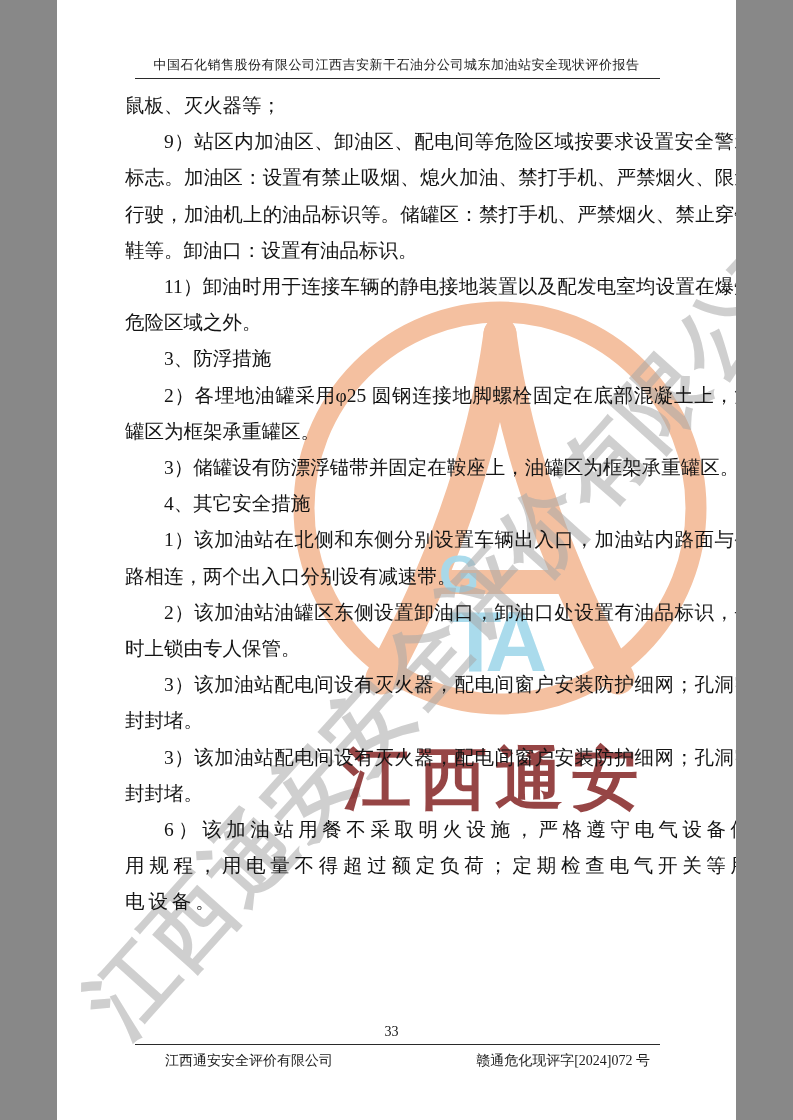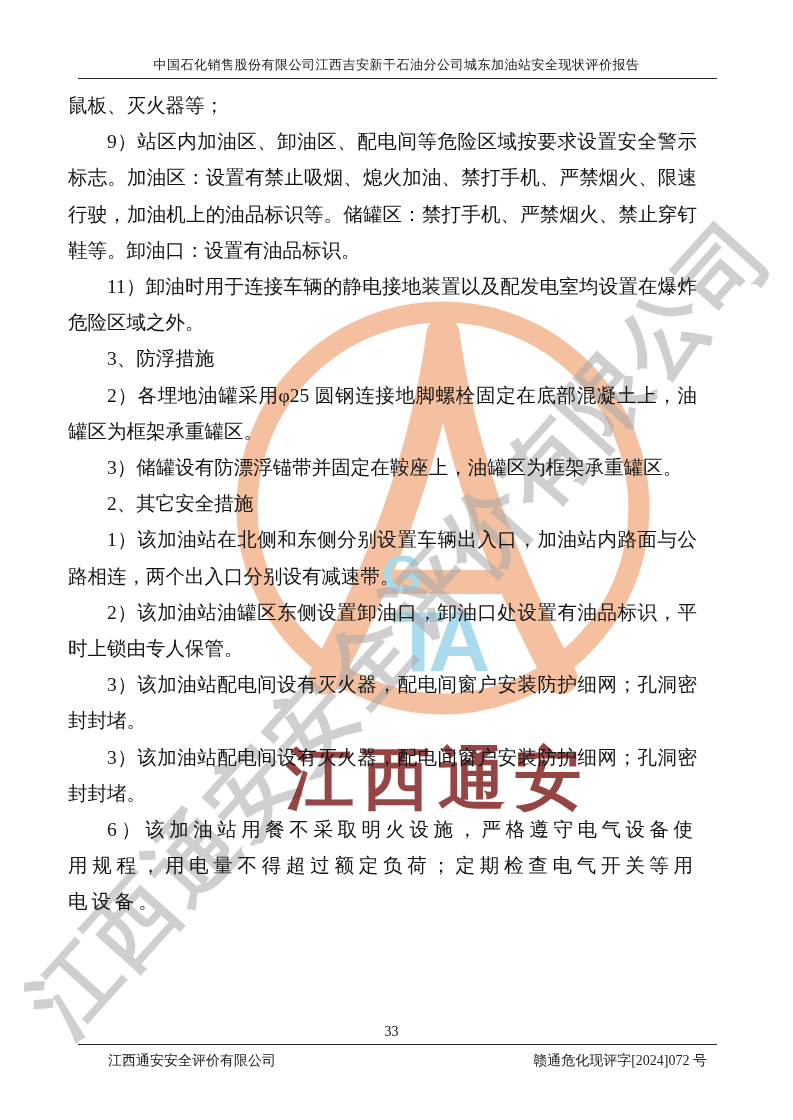--- a/index.html
+++ b/index.html
@@ -1,18 +1,18 @@
 <!DOCTYPE html>
 <html><head>
 <meta charset="utf-8">
 <style>
   html,body{margin:0;padding:0;background:#888;}
   .page{
     position:relative;
-    width:793px;height:1120px;
+    width:679px;height:1120px;
     background:#ffffff;
     overflow:hidden;
     margin:0 auto;
     font-family:"Liberation Serif","DejaVu Serif",serif;
     color:#141414;
   }
   
   .header-title{
     position:absolute;top:56px;left:0;right:0;
     text-align:center;font-size:13px;letter-spacing:.5px;color:#1c1c1c;
@@ -92,21 +92,21 @@
 
   <div class="wm wm-red">江西通安</div>
 
   <div class="body-text">
     <p class="para">鼠板、灭火器等；</p>
     <p class="para indent">9）站区内加油区、卸油区、配电间等危险区域按要求设置安全警示标志。加油区：设置有禁止吸烟、熄火加油、禁打手机、严禁烟火、限速行驶，加油机上的油品标识等。储罐区：禁打手机、严禁烟火、禁止穿钉鞋等。卸油口：设置有油品标识。</p>
     <p class="para indent">11）卸油时用于连接车辆的静电接地装置以及配发电室均设置在爆炸危险区域之外。</p>
     <p class="para indent">3、防浮措施</p>
     <p class="para indent">2）各埋地油罐采用φ25 圆钢连接地脚螺栓固定在底部混凝土上，油罐区为框架承重罐区。</p>
     <p class="para indent">3）储罐设有防漂浮锚带并固定在鞍座上，油罐区为框架承重罐区。</p>
-    <p class="para indent">2、其它安全措施</p>
+    <p class="para indent">4、其它安全措施</p>
     <p class="para indent">1）该加油站在北侧和东侧分别设置车辆出入口，加油站内路面与公路相连，两个出入口分别设有减速带。</p>
     <p class="para indent">2）该加油站油罐区东侧设置卸油口，卸油口处设置有油品标识，平时上锁由专人保管。</p>
     <p class="para indent">3）该加油站配电间设有灭火器，配电间窗户安装防护细网；孔洞密封封堵。</p>
     <p class="para indent">3）该加油站配电间设有灭火器，配电间窗户安装防护细网；孔洞密封封堵。</p>
     <p class="para indent spaced">6）该加油站用餐不采取明火设施，严格遵守电气设备使用规程，用电量不得超过额定负荷；定期检查电气开关等用电设备。</p>
   </div>
 
   <div class="page-number">33</div>
   <div class="footer-rule"></div>
   <div class="footer-row">

